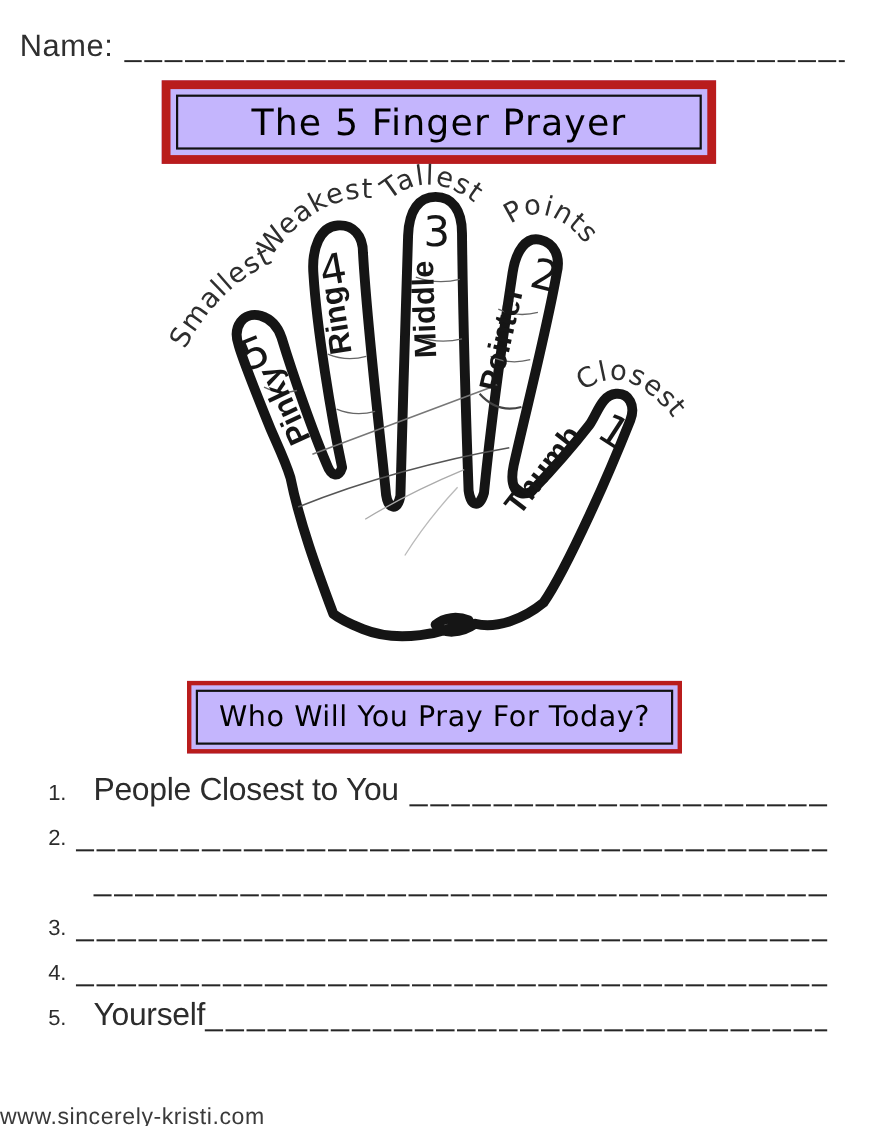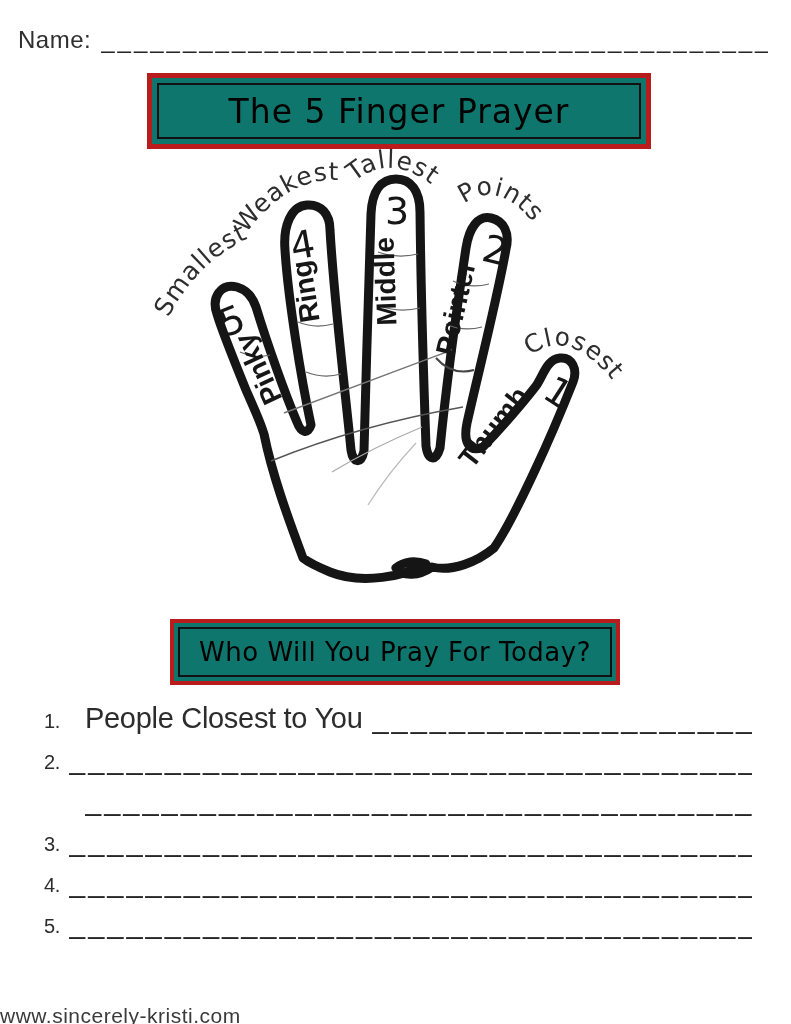--- a/index.html
+++ b/index.html
@@ -3,29 +3,29 @@
 <meta charset="utf-8">
 <style>
   html,body{margin:0;padding:0;}
   body{
     width:791px;height:1024px;background:#ffffff;position:relative;overflow:hidden;
     font-family:"Liberation Sans",sans-serif;color:#2b2b2b;
   }
   
   .name-row{
     position:absolute;left:18px;top:26px;width:750px;
-    display:flex;align-items:baseline;font-size:24px;color:#2f2f2f;
+    display:flex;align-items:baseline;font-size:28px;color:#2f2f2f;
   }
   .name-label{flex:0 0 auto;letter-spacing:.5px;}
   .dashfill{
     flex:1 1 auto;overflow:hidden;white-space:nowrap;
     letter-spacing:3px;margin-left:10px;color:#262626;
   }
   
-  .dbox{position:absolute;box-sizing:border-box;border:5px solid #b91c1c;padding:5px;background:#0f766e;}
+  .dbox{position:absolute;box-sizing:border-box;border:8px solid #b91c1c;padding:5px;background:#c4b5fd;}
   .dbox .inner{
     box-sizing:border-box;border:2px solid #111;width:100%;height:100%;
     display:flex;align-items:center;justify-content:center;
     font-family:"DejaVu Sans",sans-serif;color:#000;white-space:nowrap;
   }
   .title-box{left:147px;top:73px;width:504px;height:76px;}
   .title-box .inner{font-size:33px;letter-spacing:1px;}
   .subtitle-box{left:170px;top:619px;width:450px;height:66px;border-width:4px;padding:4px;}
   .subtitle-box .inner{font-size:26px;letter-spacing:.5px;}
   
@@ -155,17 +155,18 @@
   <div class="item">
     <span class="num">3.</span>
     <span class="dashfill">____________________________________________________________________________________</span>
   </div>
   <div class="item">
     <span class="num">4.</span>
     <span class="dashfill">____________________________________________________________________________________</span>
   </div>
   <div class="item">
     <span class="num">5.</span>
+    <span class="label">Yourself</span>
     <span class="dashfill">____________________________________________________________________________________</span>
   </div>
 </div>
 
 <div class="footer">www.sincerely-kristi.com</div>
 
 </body></html>

